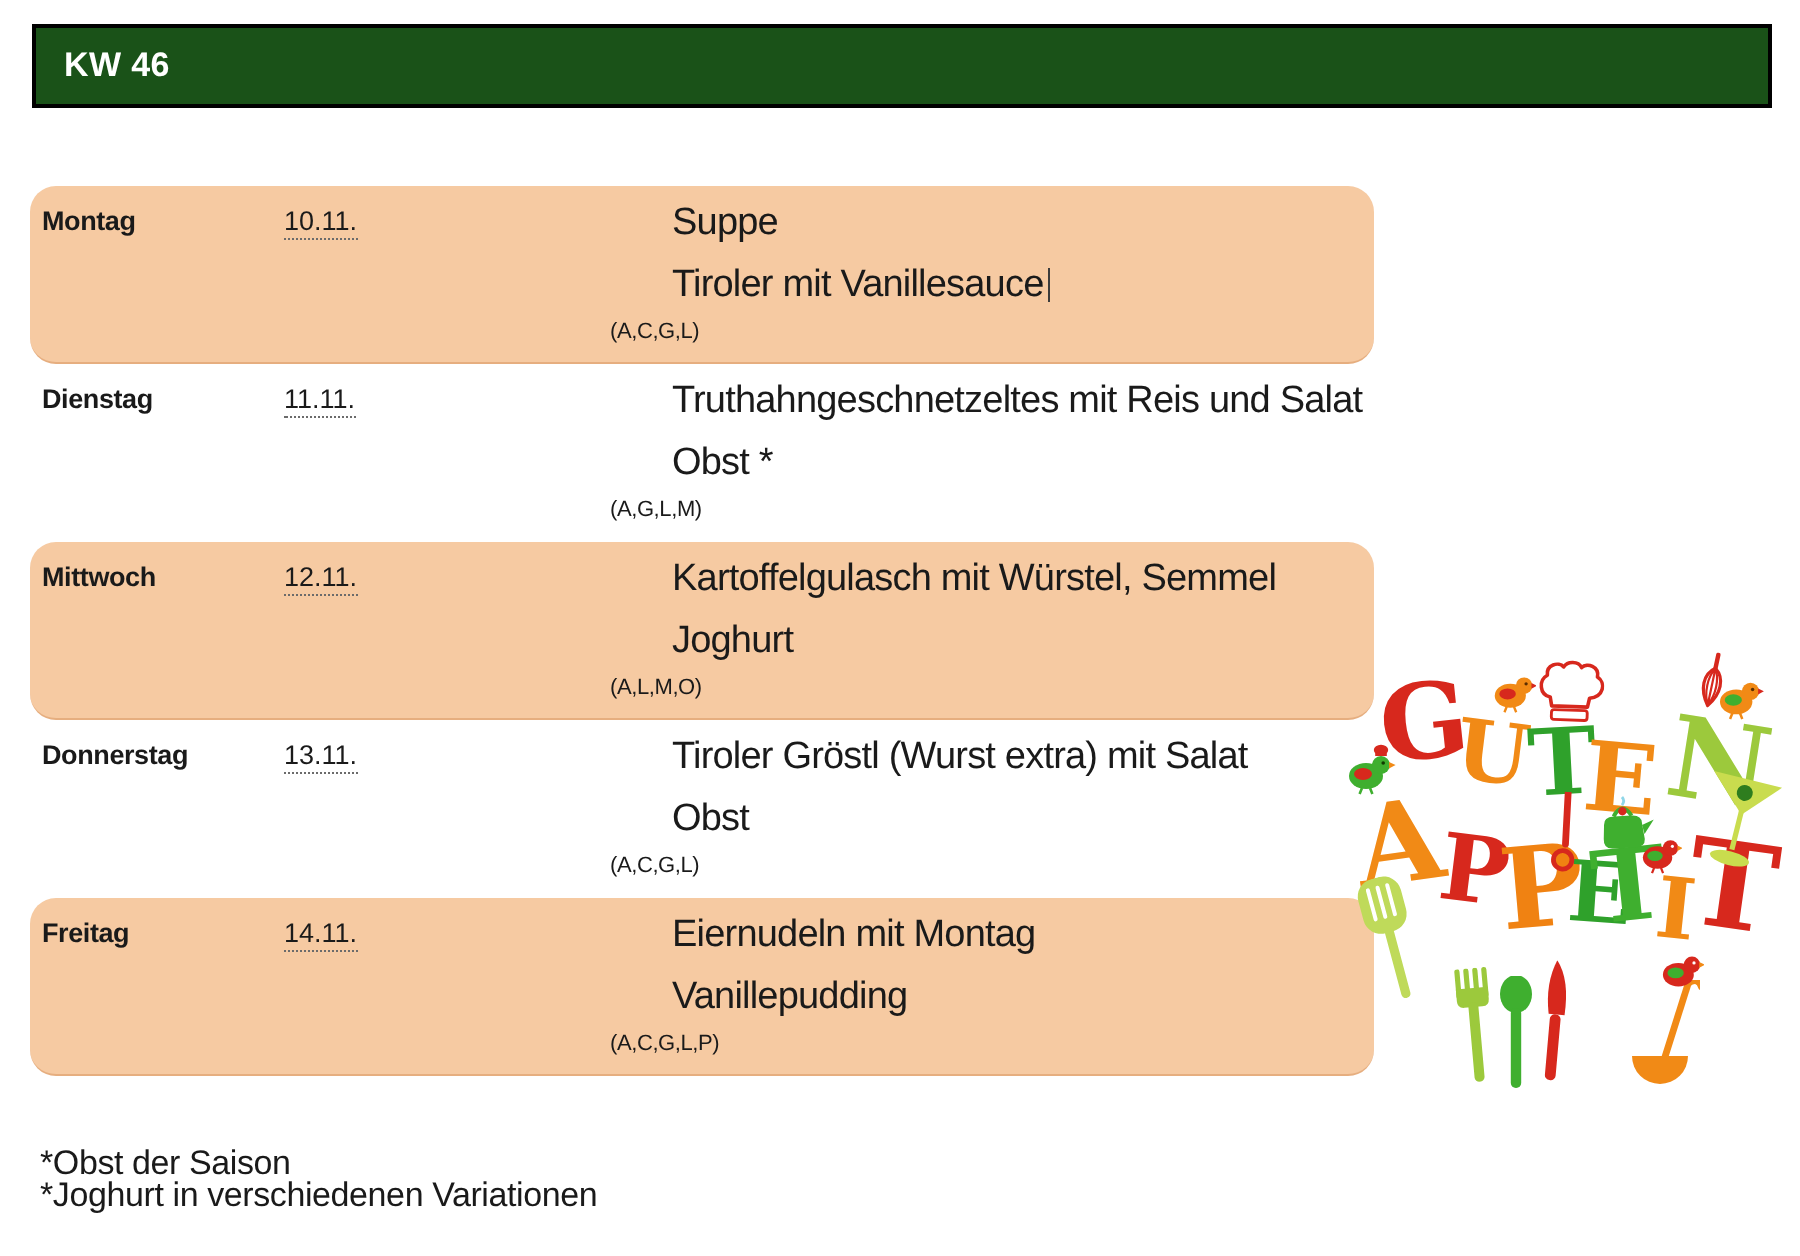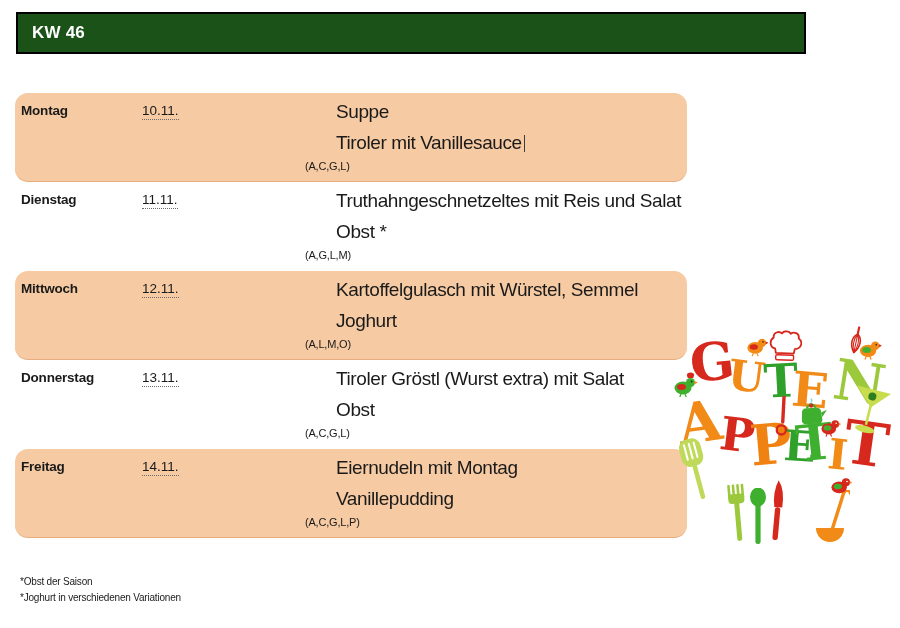--- a/index.html
+++ b/index.html
@@ -8,21 +8,21 @@
     background:#ffffff;
     font-family:"Liberation Sans", sans-serif;
     color:#1a1a1a;
     position:relative;
     overflow:hidden;
   }
   .page { position:absolute; inset:0; background:#fff; }
 
   
   .header-bar {
-    position:absolute; left:16px; top:12px; width:790px; height:42px;
+    position:absolute; left:16px; top:12px; width:870px; height:42px;
     background:var(--header-bg,#1a5218);
     border:2px solid #000;
     color:#fff;
     display:flex; align-items:center; justify-content:flex-start;
   }
   .week-label {
     position:absolute; left:14px; top:0; height:100%;
     display:flex; align-items:center;
     font-weight:bold; font-size:17px; letter-spacing:.2px;
   }
@@ -42,21 +42,21 @@
   .meal-line1 { position:absolute; left:290px; top:8px; }
   .meal-line2 { position:absolute; left:290px; top:39px; }
   .dish { font-weight:normal; font-size:19px; letter-spacing:-.4px; white-space:nowrap;margin-left:31px; }
   .meal-allergens { position:absolute; left:290px; top:67px; font-size:11px; letter-spacing:-.2px; }
   .cursor {
     display:inline-block; width:1px; height:17px; background:#3c3c3c;
     margin-left:2px; vertical-align:-3px;
   }
 
   
-  .footnotes { position:absolute; left:20px; top:574px; font-size:10px; line-height:16px; letter-spacing:-.2px; }
+  .footnotes { position:absolute; left:20px; top:574px; font-size:17px; line-height:16px; letter-spacing:-.2px; }
 
   
   .artwork { position:absolute; left:668px; top:326px; width:232px; height:228px; }
   .art-letter {
     position:absolute; line-height:1; font-weight:bold;
     font-family:"DejaVu Serif","Liberation Serif",serif;
   }
   .art-icon { position:absolute; }
 </style>
 </head>

